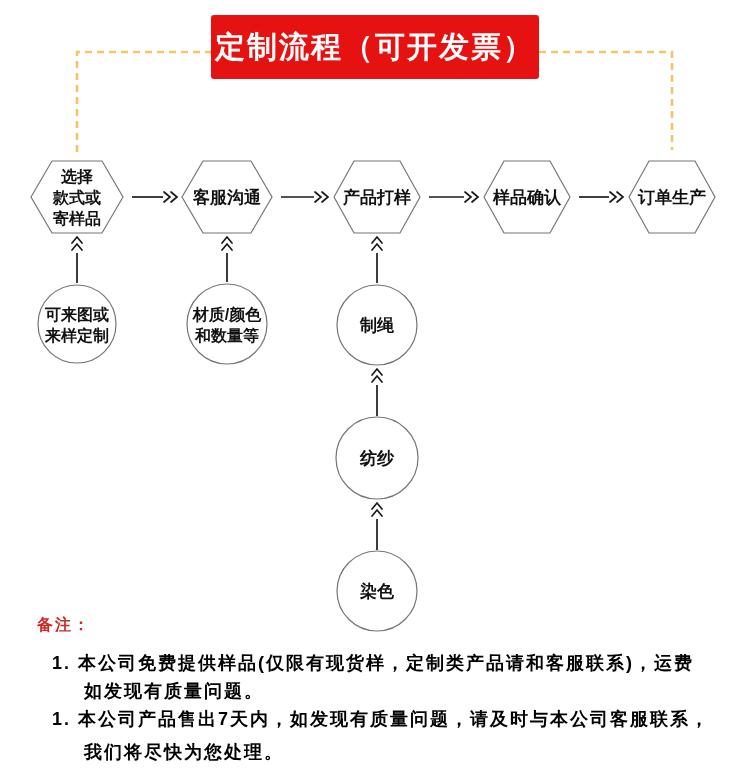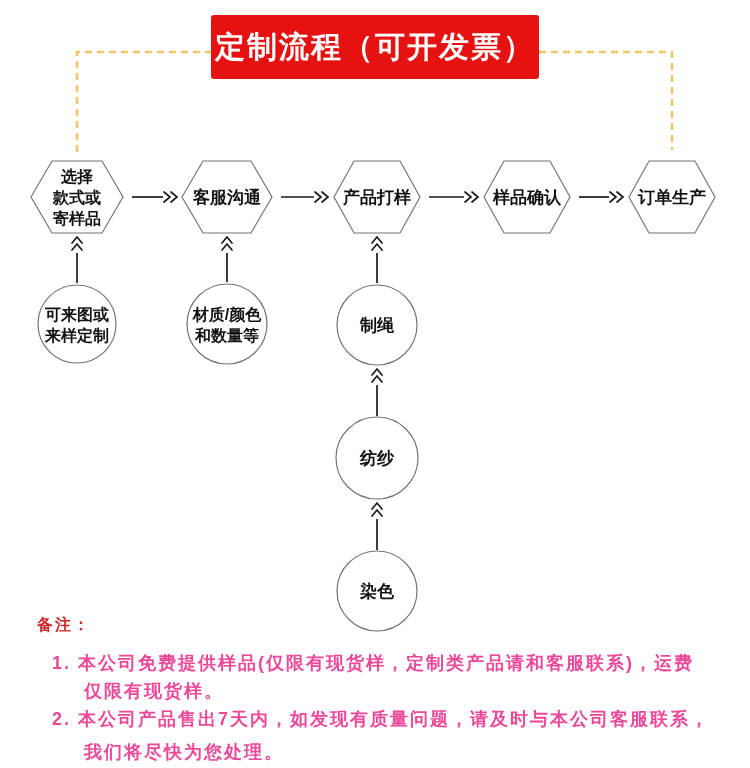--- a/index.html
+++ b/index.html
@@ -68,21 +68,21 @@
     position: absolute;
     left: 37px;
     top: 615px;
     color: #cc2a2a;
     font-size: 16px;
     font-weight: bold;
     letter-spacing: 2px;
   }
   .note-line {
     position: absolute;
-    color: #ec4899;
+    color: #000000;
     font-size: 18px;
     font-weight: bold;
     letter-spacing: 2px;
     white-space: nowrap;
   }
 </style>
 </head>
 <body>
 
 <div class="page">
@@ -193,17 +193,17 @@
       <line class="arrow-line" x1="377" y1="519" x2="377" y2="550"></line>
     </g>
   </svg>
 
   <div class="banner">
     <span>定制流程（可开发票）</span>
   </div>
 
   <div class="notes-label">备注：</div>
   <div class="note-line" style="left:52px; top:651px;">1. 本公司免费提供样品(仅限有现货样，定制类产品请和客服联系)，运费</div>
-  <div class="note-line" style="left:84px; top:679px;">仅限有现货样。</div>
-  <div class="note-line" style="left:52px; top:707px;">2. 本公司产品售出7天内，如发现有质量问题，请及时与本公司客服联系，</div>
+  <div class="note-line" style="left:84px; top:679px;">如发现有质量问题。</div>
+  <div class="note-line" style="left:52px; top:707px;">1. 本公司产品售出7天内，如发现有质量问题，请及时与本公司客服联系，</div>
   <div class="note-line" style="left:84px; top:740px;">我们将尽快为您处理。</div>
 
 </div>
 
 </body></html>

